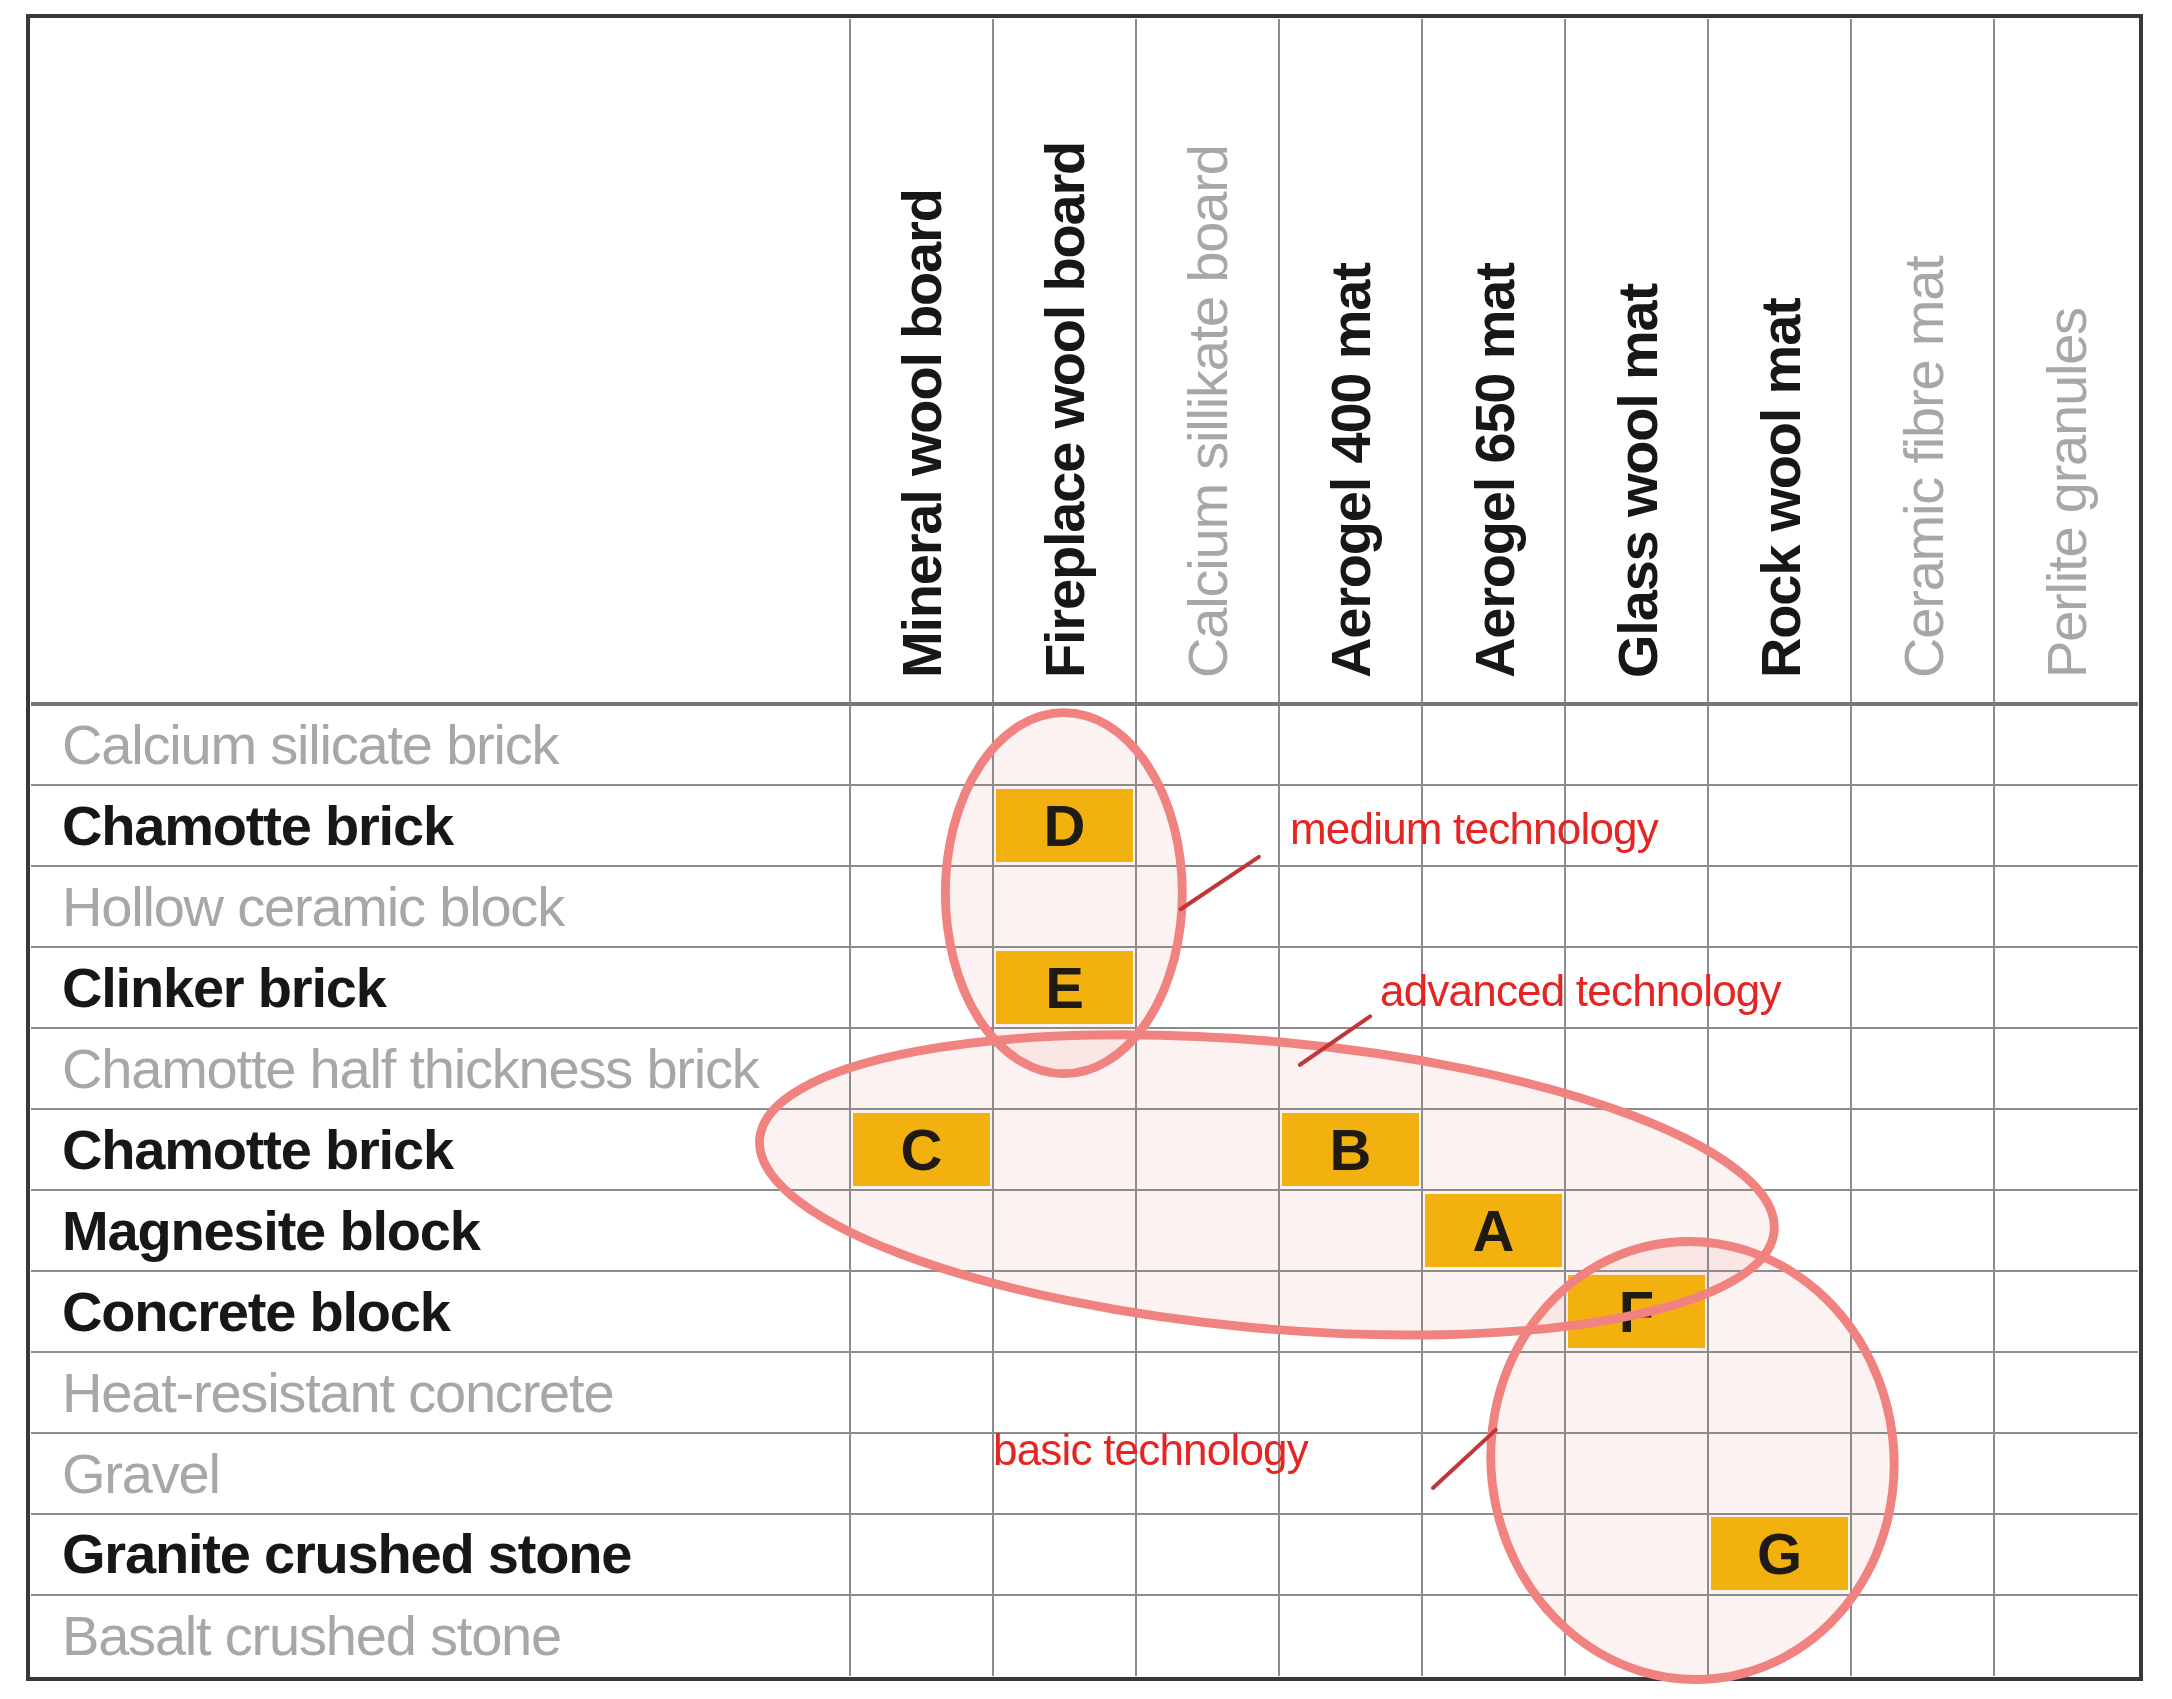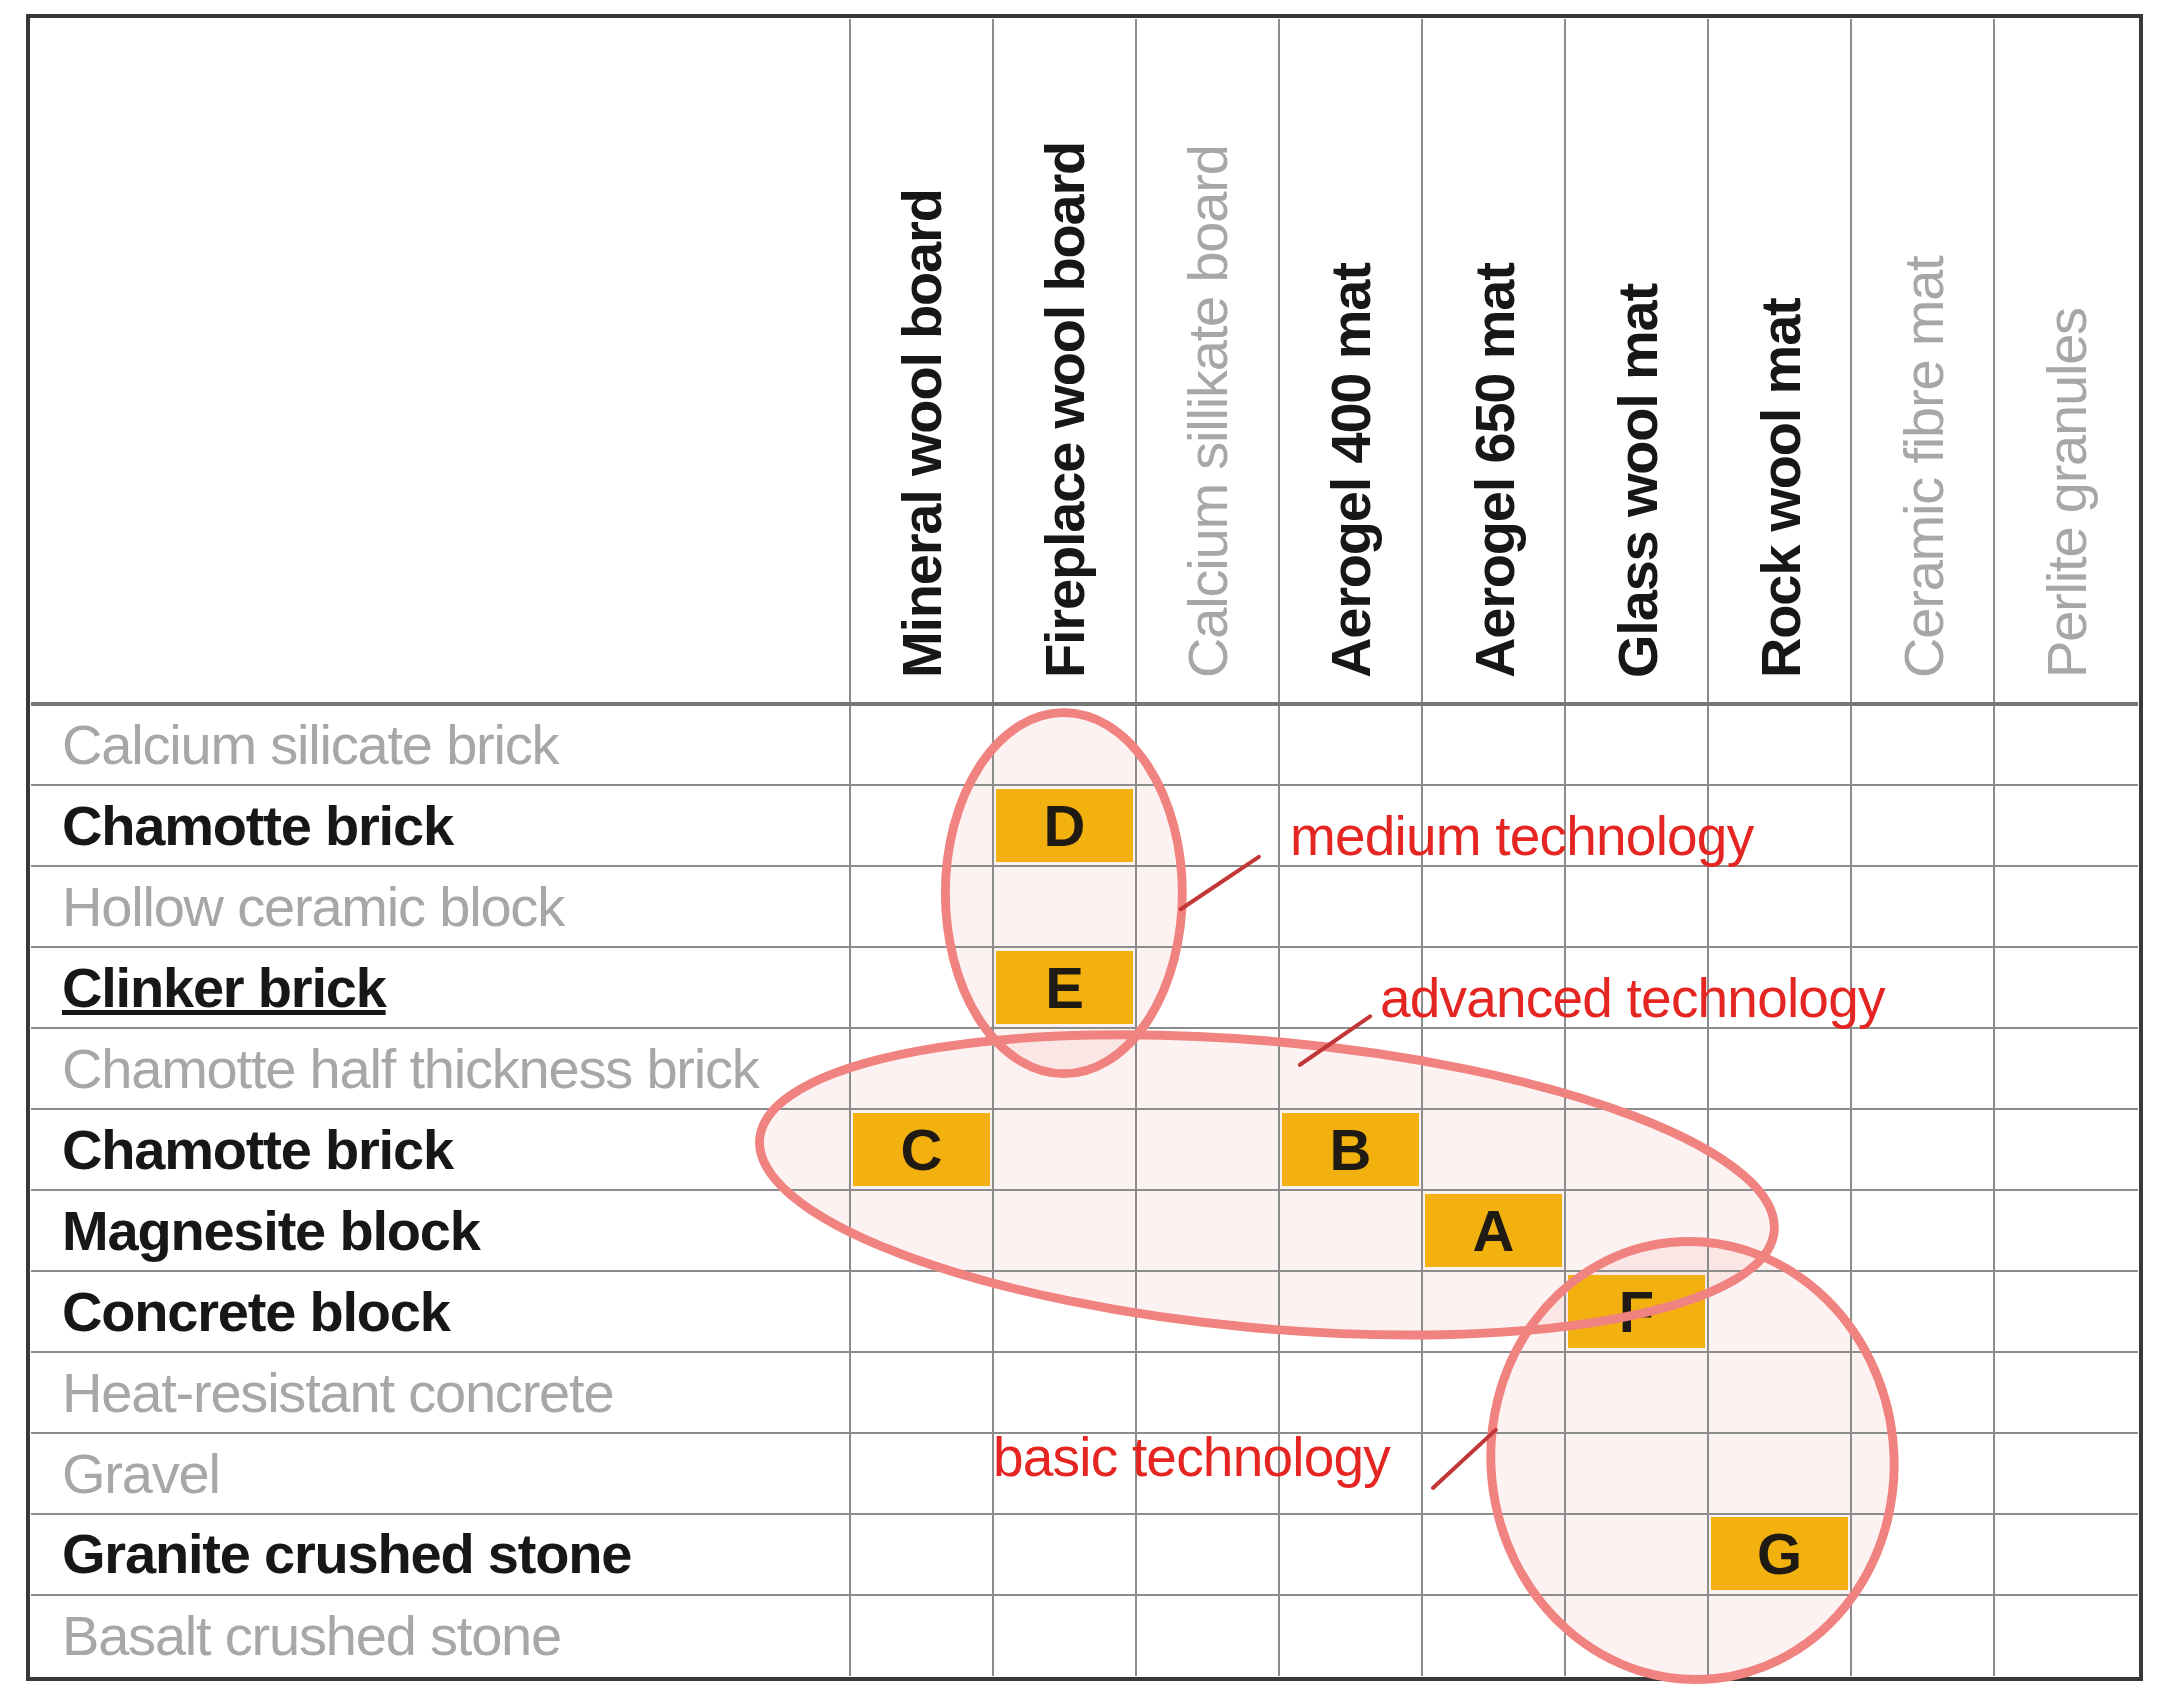--- a/index.html
+++ b/index.html
@@ -34,21 +34,21 @@
     padding-left:31px; font-size:56px; letter-spacing:-1.2px; white-space:nowrap;
   }
   .strong{color:var(--strong); font-weight:700;}
   .muted{color:var(--muted); font-weight:400;}
   .mcell{
     position:absolute; background:var(--orange);
     display:flex; align-items:center; justify-content:center;
     font-weight:700; font-size:58px; color:var(--letter);
   }
   .annot{
-    position:absolute; color:var(--ared); font-size:55px; letter-spacing:-0.8px;
+    position:absolute; color:var(--ared); font-size:44px; letter-spacing:-0.8px;
     white-space:nowrap; font-weight:400;
   }
   .fill-ellipse{fill:var(--estroke); fill-opacity:0.10; stroke:none;}
   .stroke-ellipse{fill:none; stroke:var(--estroke); stroke-width:11;}
   .leader-line{stroke:var(--leader); stroke-width:5; stroke-linecap:round;}
 </style>
 </head>
 <body>
 
 <div id="stage">
@@ -87,21 +87,21 @@
       <div class="hlabel muted" style="left: 1136px; top: 702px; width: 661px; height: 143px;">Calcium sillikate board</div>
       <div class="hlabel strong" style="left: 1279px; top: 702px; width: 661px; height: 143px;">Aerogel 400 mat</div>
       <div class="hlabel strong" style="left: 1423px; top: 702px; width: 661px; height: 143px;">Aerogel 650 mat</div>
       <div class="hlabel strong" style="left: 1566px; top: 702px; width: 661px; height: 143px;">Glass wool mat</div>
       <div class="hlabel strong" style="left: 1709px; top: 702px; width: 661px; height: 143px;">Rock wool mat</div>
       <div class="hlabel muted" style="left: 1852px; top: 702px; width: 661px; height: 143px;">Ceramic fibre mat</div>
       <div class="hlabel muted" style="left: 1995px; top: 702px; width: 661px; height: 143px;">Perlite granules</div>
       <div class="rlabel muted" style="left: 31px; top: 704px; width: 820px; height: 81px;">Calcium silicate brick</div>
       <div class="rlabel strong" style="left: 31px; top: 785px; width: 820px; height: 81px;">Chamotte brick</div>
       <div class="rlabel muted" style="left: 31px; top: 866px; width: 971px; height: 81px;">Hollow ceramic block</div>
-      <div class="rlabel strong" style="left: 31px; top: 947px; width: 820px; height: 81px; text-decoration: underline;">Clinker brick</div>
+      <div class="rlabel strong" style="left: 31px; top: 947px; width: 820px; height: 81px;">Clinker brick</div>
       <div class="rlabel muted" style="left: 31px; top: 1028px; width: 820px; height: 81px;">Chamotte half thickness brick</div>
       <div class="rlabel strong" style="left: 31px; top: 1109px; width: 820px; height: 81px;">Chamotte brick</div>
       <div class="rlabel strong" style="left: 31px; top: 1190px; width: 820px; height: 81px;">Magnesite block</div>
       <div class="rlabel strong" style="left: 31px; top: 1271px; width: 820px; height: 81px;">Concrete block</div>
       <div class="rlabel muted" style="left: 31px; top: 1352px; width: 820px; height: 81px;">Heat-resistant concrete</div>
       <div class="rlabel muted" style="left: 31px; top: 1433px; width: 820px; height: 81px;">Gravel</div>
       <div class="rlabel strong" style="left: 31px; top: 1514px; width: 820px; height: 78px;">Granite crushed stone</div>
       <div class="rlabel muted" style="left: 31px; top: 1595px; width: 820px; height: 81px;">Basalt crushed stone</div>
     </div>
   <div id="cells-layer" class="layer">

